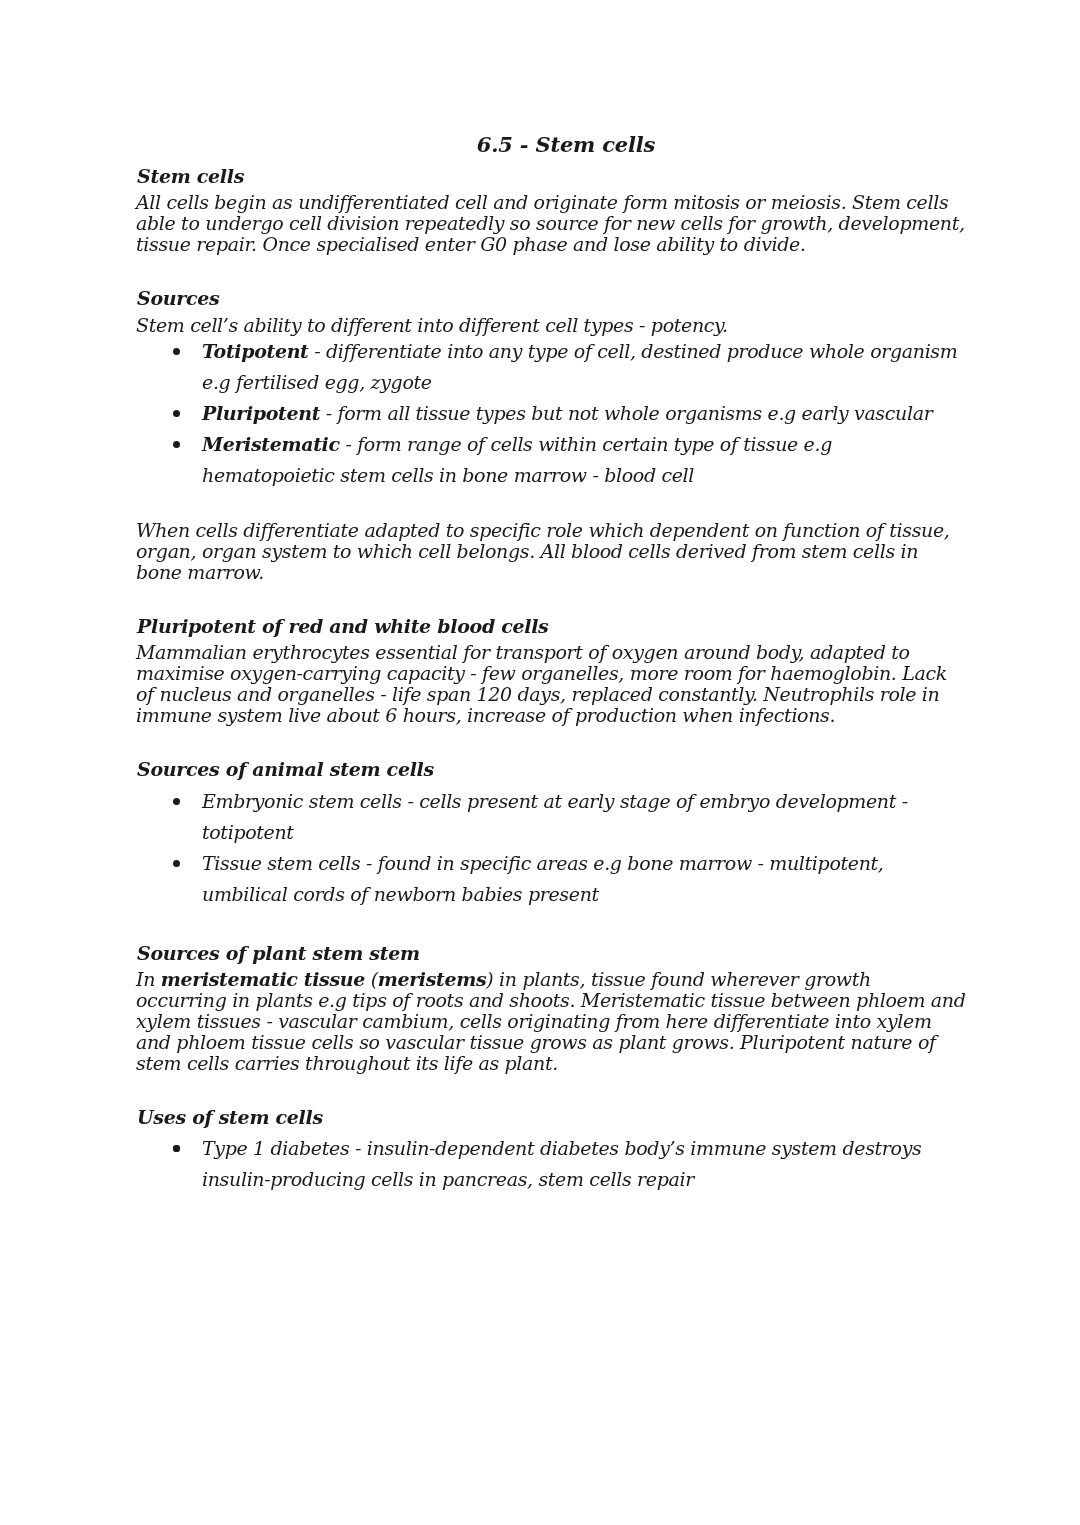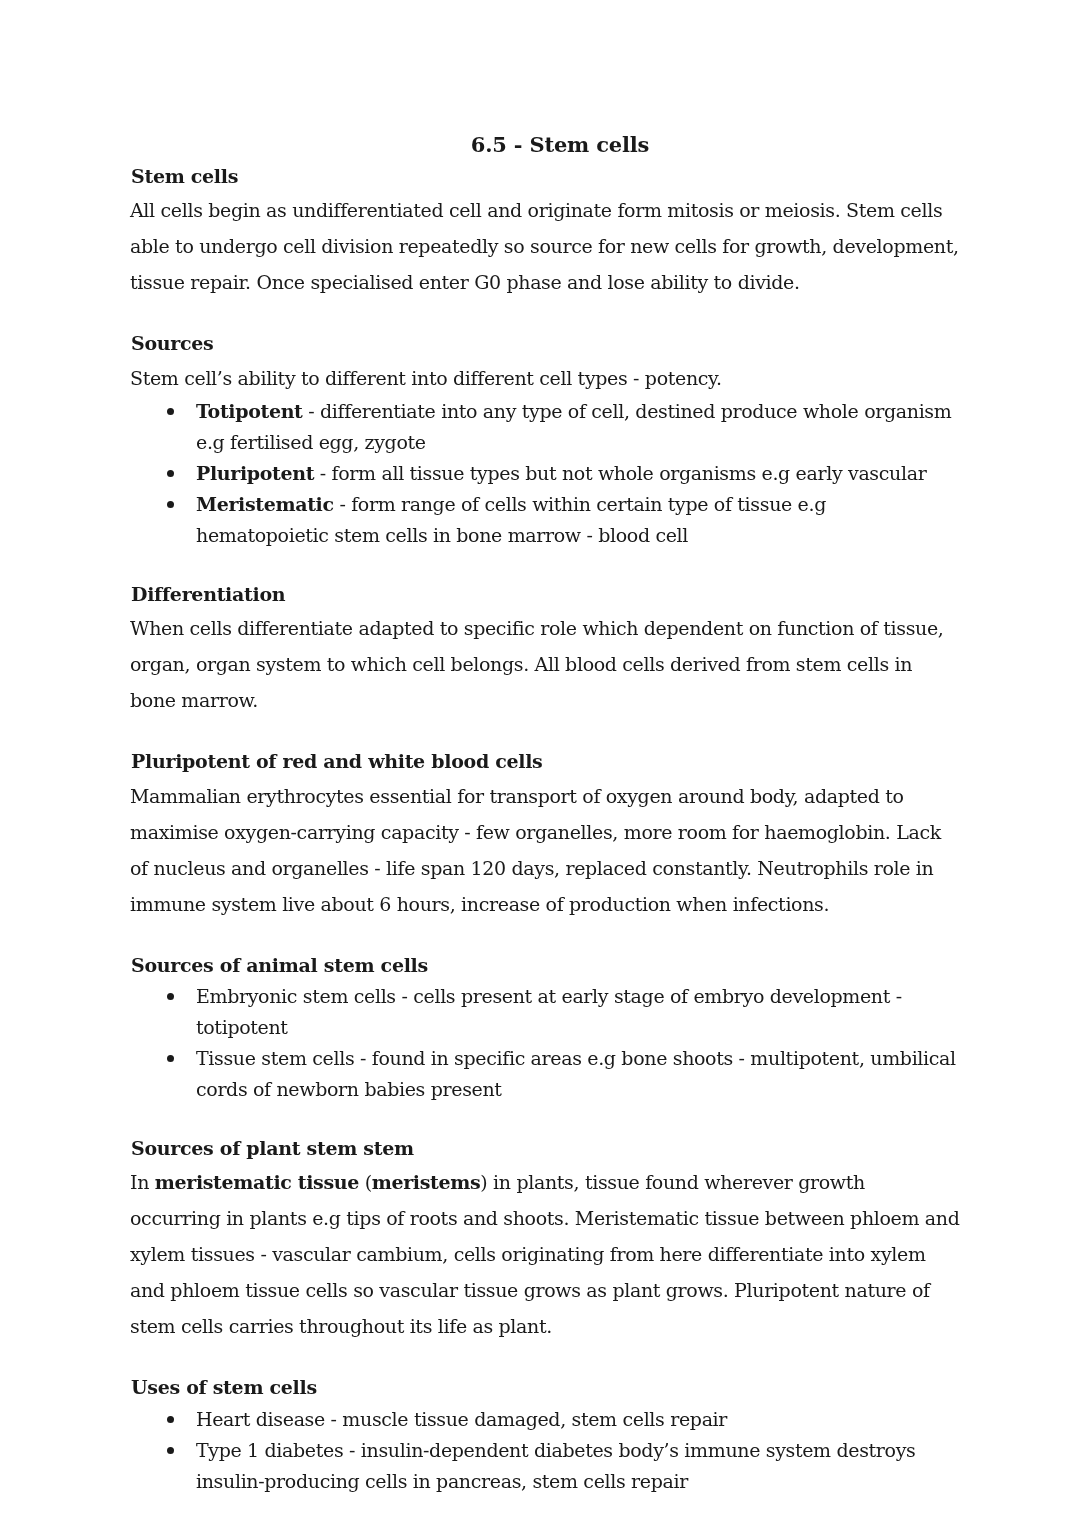--- a/index.html
+++ b/index.html
@@ -1,29 +1,29 @@
 <!DOCTYPE html>
 <html><head>
   <meta charset="utf-8">
   <style>
     html, body { margin: 0; padding: 0; background: #ffffff; }
     body {
       width: 1080px; height: 1525px; position: relative; overflow: hidden;
       font-family: "DejaVu Serif", "Liberation Serif", serif;
       color: #1a1a1a;
     }
-    .page { position: absolute; left: 130px; top: 128px; width: 830px; }
+    .page { position: absolute; left: 136px; top: 128px; width: 830px; font-style: italic; }
     .title {
       text-align: center; font-weight: bold; font-size: 21px;
       line-height: 33px; margin: 0; padding-left: 30px;
       letter-spacing: -0.2px;
     }
     .section { margin: 0 0 29px 0; }
     .heading { font-weight: bold; font-size: 19px; line-height: 29.4px; margin: 1px; letter-spacing: -0.3px; }
-    .para { font-size: 19px; line-height: 36px; margin: 0; letter-spacing: -0.35px; }
+    .para { font-size: 19px; line-height: 21px; margin: 0; letter-spacing: -0.35px; }
     ul.bullets { list-style: none; margin: 0; padding: 0; }
     ul.bullets li {
       position: relative; padding-left: 66px; font-size: 19px;
       line-height: 31px; letter-spacing: -0.35px;
     }
     ul.bullets li .dot {
       position: absolute; left: 37px; top: 12px; width: 7px; height: 7px;
       border-radius: 50%; background: #1a1a1a;
     }
     b { font-weight: bold; }
@@ -43,42 +43,41 @@
     <p class="heading">Sources</p>
     <p class="para">Stem cell’s ability to different into different cell types - potency.</p>
     <ul class="bullets">
       <li><span class="dot"></span><b>Totipotent</b><span> - differentiate into any type of cell, destined produce whole organism e.g fertilised egg, zygote</span></li>
       <li><span class="dot"></span><b>Pluripotent</b><span> - form all tissue types but not whole organisms e.g early vascular</span></li>
       <li><span class="dot"></span><b>Meristematic</b><span> - form range of cells within certain type of tissue e.g hematopoietic stem cells in bone marrow - blood cell</span></li>
     </ul>
   </div>
 
   <div class="section">
-    <p class="heading">Differentiation</p>
     <p class="para">When cells differentiate adapted to specific role which dependent on function of tissue, organ, organ system to which cell belongs. All blood cells derived from stem cells in bone marrow.</p>
   </div>
 
   <div class="section">
     <p class="heading">Pluripotent of red and white blood cells</p>
     <p class="para">Mammalian erythrocytes essential for transport of oxygen around body, adapted to maximise oxygen-carrying capacity - few organelles, more room for haemoglobin. Lack of nucleus and organelles - life span 120 days, replaced constantly. Neutrophils role in immune system live about 6 hours, increase of production when infections.</p>
   </div>
 
   <div class="section">
     <p class="heading">Sources of animal stem cells</p>
     <ul class="bullets">
       <li><span class="dot"></span><span>Embryonic stem cells - cells present at early stage of embryo development - totipotent</span></li>
-      <li><span class="dot"></span><span>Tissue stem cells - found in specific areas e.g bone shoots - multipotent, umbilical cords of newborn babies present</span></li>
+      <li><span class="dot"></span><span>Tissue stem cells - found in specific areas e.g bone marrow - multipotent, umbilical cords of newborn babies present</span></li>
     </ul>
   </div>
 
   <div class="section">
     <p class="heading">Sources of plant stem stem</p>
     <p class="para"><span>In </span><b>meristematic tissue</b><span> (</span><b>meristems</b><span>) in plants, tissue found wherever growth occurring in plants e.g tips of roots and shoots. Meristematic tissue between phloem and xylem tissues - vascular cambium, cells originating from here differentiate into xylem and phloem tissue cells so vascular tissue grows as plant grows. Pluripotent nature of stem cells carries throughout its life as plant.</span></p>
   </div>
 
   <div class="section">
     <p class="heading">Uses of stem cells</p>
     <ul class="bullets">
-      <li><span class="dot"></span><span>Heart disease - muscle tissue damaged, stem cells repair</span></li>
+      <li><span class="dot"></span></li>
       <li><span class="dot"></span><span>Type 1 diabetes - insulin-dependent diabetes body’s immune system destroys insulin-producing cells in pancreas, stem cells repair</span></li>
     </ul>
   </div>
 </div>
 
 </body></html>

